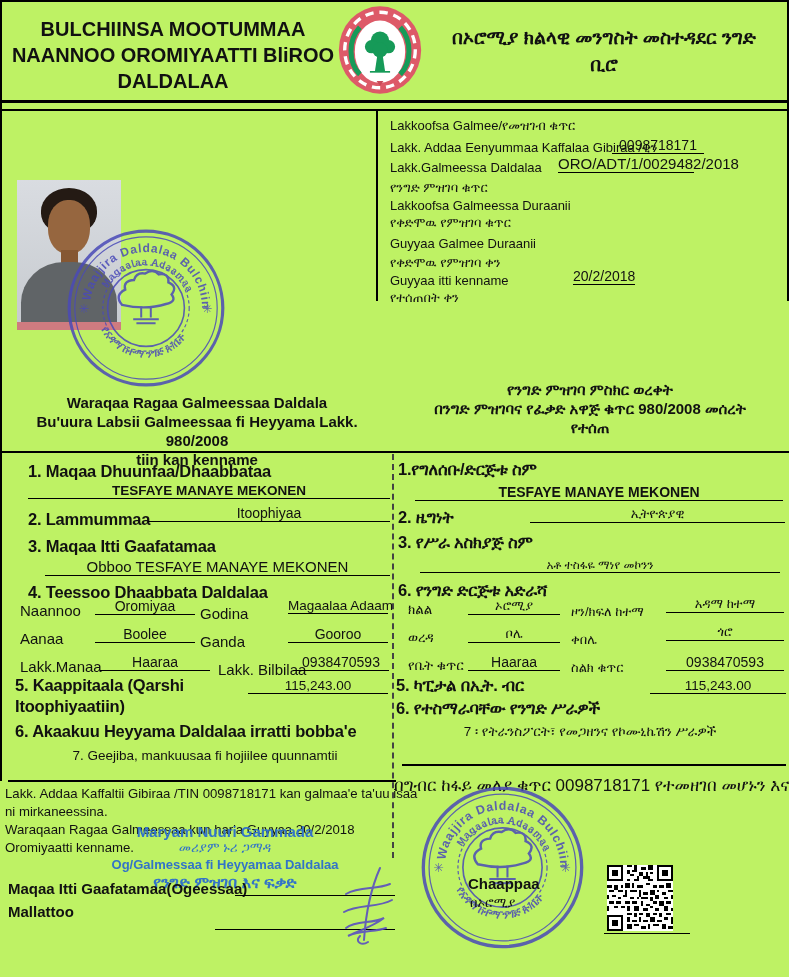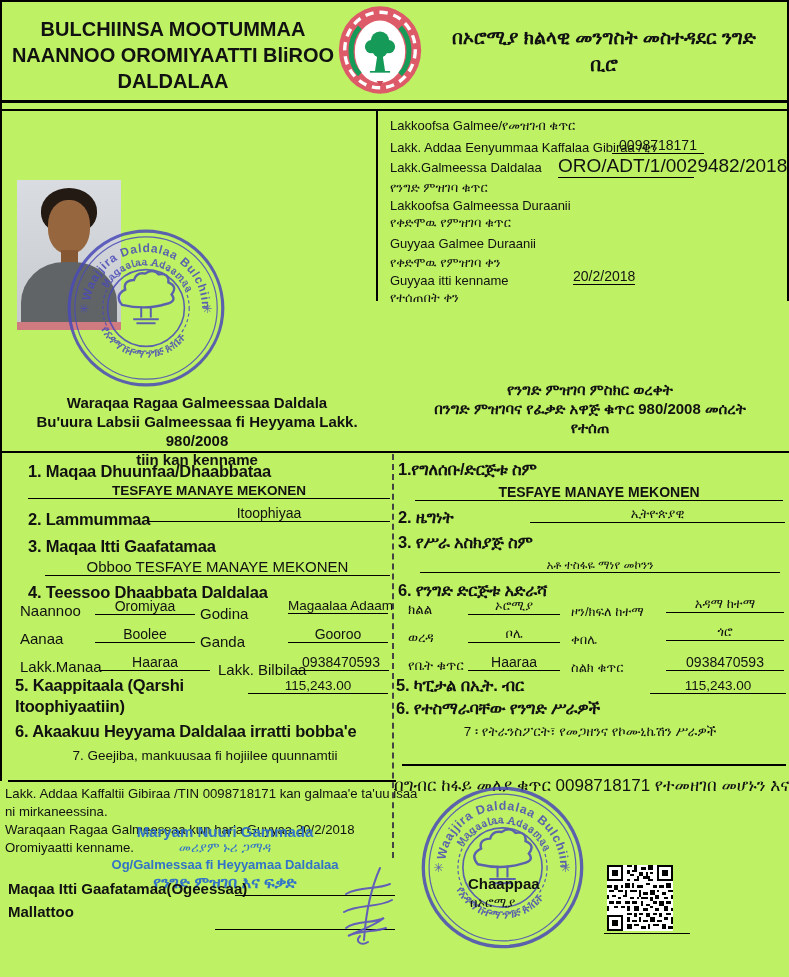--- a/index.html
+++ b/index.html
@@ -54,21 +54,21 @@
 
   <div class="a b ctr" style="left:428px;top:24px;width:352px;font-size:19px;line-height:27px;white-space:normal">
     <div>በኦሮሚያ ክልላዊ መንግስት መስተዳደር ንግድ</div>
     <div>ቢሮ</div>
   </div>
 
   <div class="a rl" style="left:390px;top:118px">Lakkoofsa Galmee/የመዝገብ ቁጥር</div>
   <div class="a rl" style="left:390px;top:140px">Lakk. Addaa Eenyummaa Kaffalaa Gibiraa /ቲን</div>
   <div class="a rl u" style="left:612px;top:137px;width:92px;font-size:14px">0098718171</div>
   <div class="a rl" style="left:390px;top:160px">Lakk.Galmeessa Daldalaa</div>
-  <div class="a rl u" style="left:558px;top:155px;width:136px;font-size:19px">ORO/ADT/1/0029482/2018</div>
+  <div class="a rl u" style="left:558px;top:155px;width:136px;font-size:15px">ORO/ADT/1/0029482/2018</div>
   <div class="a rl" style="left:390px;top:180px">የንግድ ምዝገባ ቁጥር</div>
   <div class="a rl" style="left:390px;top:198px">Lakkoofsa Galmeessa Duraanii</div>
   <div class="a rl" style="left:390px;top:215px">የቀድሞዉ የምዝገባ ቁጥር</div>
   <div class="a rl" style="left:390px;top:236px">Guyyaa Galmee Duraanii</div>
   <div class="a rl" style="left:390px;top:255px">የቀድሞዉ የምዝገባ ቀን</div>
   <div class="a rl" style="left:390px;top:273px">Guyyaa itti kenname</div>
   <div class="a rl u" style="left:573px;top:268px;width:62px;font-size:14px">20/2/2018</div>
   <div class="a rl" style="left:390px;top:290px">የተሰጠበት ቀን</div>
 
   <div class="a" style="left:17px;top:180px;width:104px;height:150px;background:linear-gradient(#d9dce1,#c6cacf);overflow:hidden">

